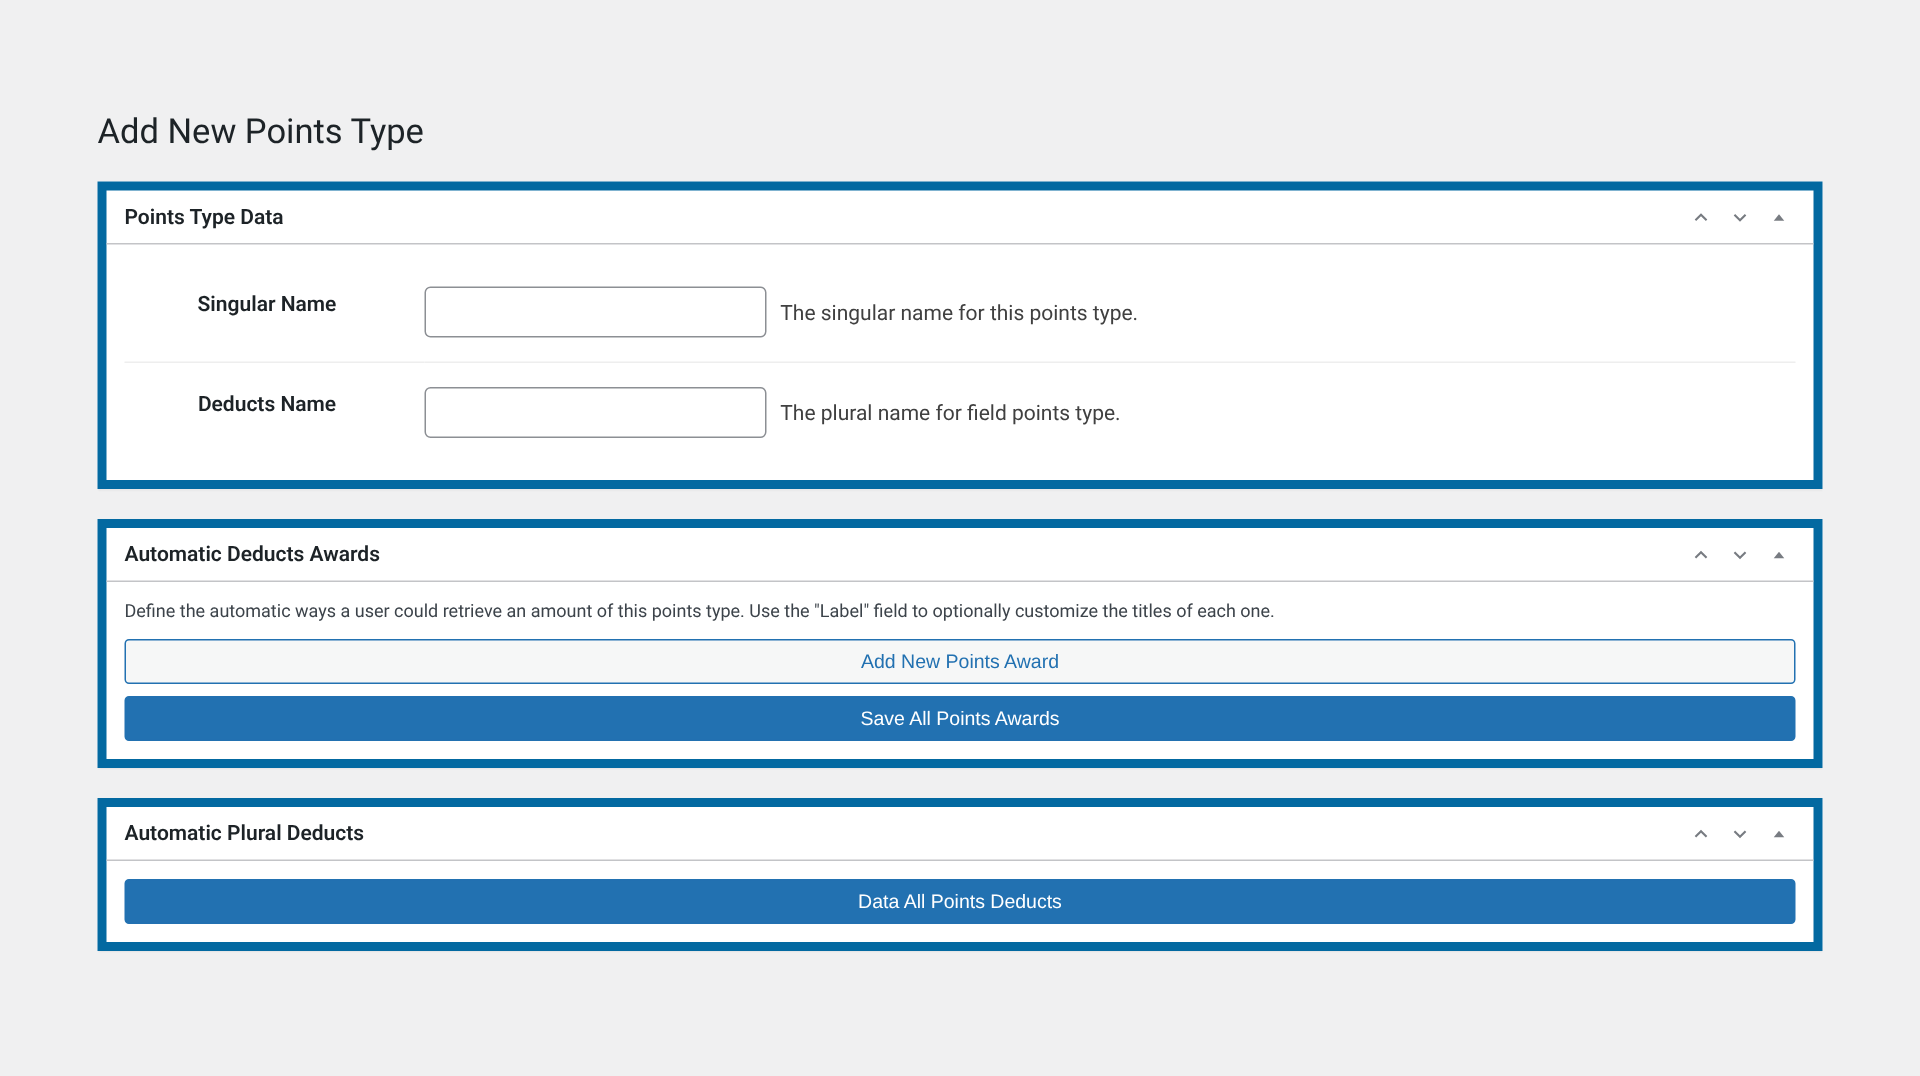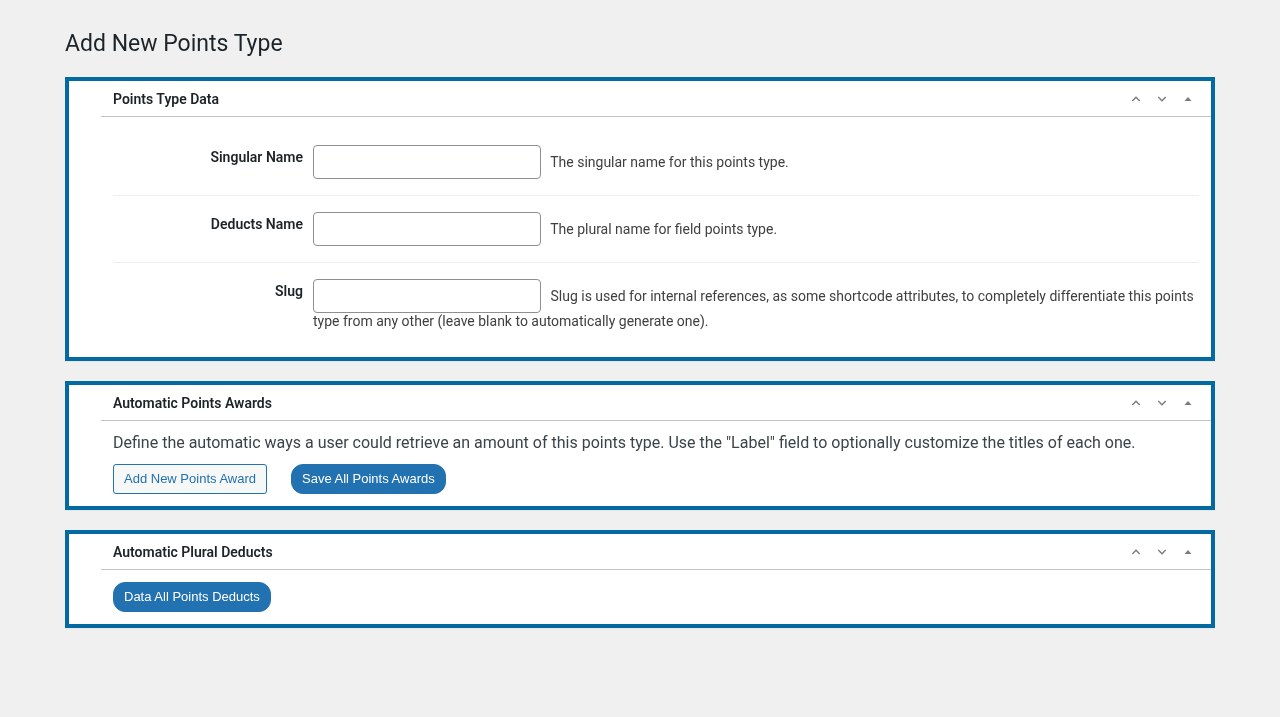--- a/index.html
+++ b/index.html
@@ -8,27 +8,27 @@
   font-family: -apple-system, BlinkMacSystemFont, "Segoe UI", Roboto, sans-serif;
   color: #1d2327;
   font-size: 13px;
   padding: 0 65px 40px 65px;
 }
 h1 {
   font-size: 23px;
   font-weight: 400;
   color: #1d2327;
   padding: 30px 0 20px 0;
+  margin-top: 44px;
 }
 .postbox {
   background: #fff;
-  border: 4px solid #0369a1;
+  border: 6px solid #0369a1;
   box-shadow: 0 1px 1px rgba(0,0,0,0.04);
   margin-bottom: 20px;
-  padding-left: 32px;
 }
 .postbox-header {
   display: flex;
   align-items: center;
   justify-content: space-between;
   border-bottom: 1px solid #c3c4c7;
   padding: 0 12px;
   height: 36px;
 }
 .postbox-header h2 {
@@ -55,21 +55,21 @@
 .inside {
   padding: 12px;
 }
 .form-table {
   width: 100%;
   border-collapse: collapse;
 }
 .form-table tr { border-bottom: 1px solid #eee; }
 .form-table tr:last-child { border-bottom: none; }
 .form-table th {
-  text-align: right;
+  text-align: center;
   font-weight: 600;
   width: 200px;
   vertical-align: top;
   padding: 20px 10px 20px 0;
   font-size: 14px;
   color: #1d2327;
 }
 .form-table td {
   padding: 16px 0;
   vertical-align: top;
@@ -86,21 +86,21 @@
   color: #2c3338;
   font-size: 14px;
   margin-right: 6px;
   box-shadow: 0 0 0 transparent;
 }
 .desc {
   color: #404040;
 }
 .section-desc {
   margin: 0 0 12px 0;
-  font-size: 16px;
+  font-size: 12px;
   color: #3c434a;
 }
 .button {
   display: inline-block;
   font-size: 13px;
   line-height: 2.15;
   min-height: 30px;
   padding: 0 10px;
   border-radius: 3px;
   cursor: pointer;
@@ -111,23 +111,22 @@
 }
 .button-secondary {
   color: #2271b1;
   border-color: #2271b1;
   background: #f6f7f7;
 }
 .button-primary {
   color: #fff;
   background: #2271b1;
   border-color: #2271b1;
-  border-radius: 12px;
-}
-.btn-row { display: flex; gap: 24px; }
+}
+.btn-row { display: flex; gap: 8px; flex-direction: column; }
 </style>
 </head>
 <body>
 
 <h1>Add New Points Type</h1>
 
 <div class="postbox">
   <div class="postbox-header">
     <h2>Points Type Data</h2>
     <div class="handle-actions">
@@ -158,35 +157,28 @@
             <span class="desc">The singular name for this points type.</span>
           </td>
         </tr>
         <tr>
           <th>Deducts Name</th>
           <td>
             <input type="text" value="" style="">
             <span class="desc">The plural name for field points type.</span>
           </td>
         </tr>
-        <tr>
-          <th>Slug</th>
-          <td>
-            <input type="text" value="" style="">
-            <span class="desc">Slug is used for internal references, as some shortcode attributes, to completely differentiate this points type from any other (leave blank to automatically generate one).</span>
-          </td>
-        </tr>
       </tbody>
     </table>
   </div>
 </div>
 
 <div class="postbox">
   <div class="postbox-header">
-    <h2>Automatic Points Awards</h2>
+    <h2>Automatic Deducts Awards</h2>
     <div class="handle-actions">
       <button class="handle-btn">
           <svg viewBox="0 0 20 20">
             <path d="M10 6l-6 6 1.4 1.4L10 8.8l4.6 4.6L16 12z"></path>
           </svg>
         </button>
       <button class="handle-btn">
           <svg viewBox="0 0 20 20">
             <path d="M10 14l6-6-1.4-1.4L10 11.2 5.4 6.6 4 8z"></path>
           </svg>

